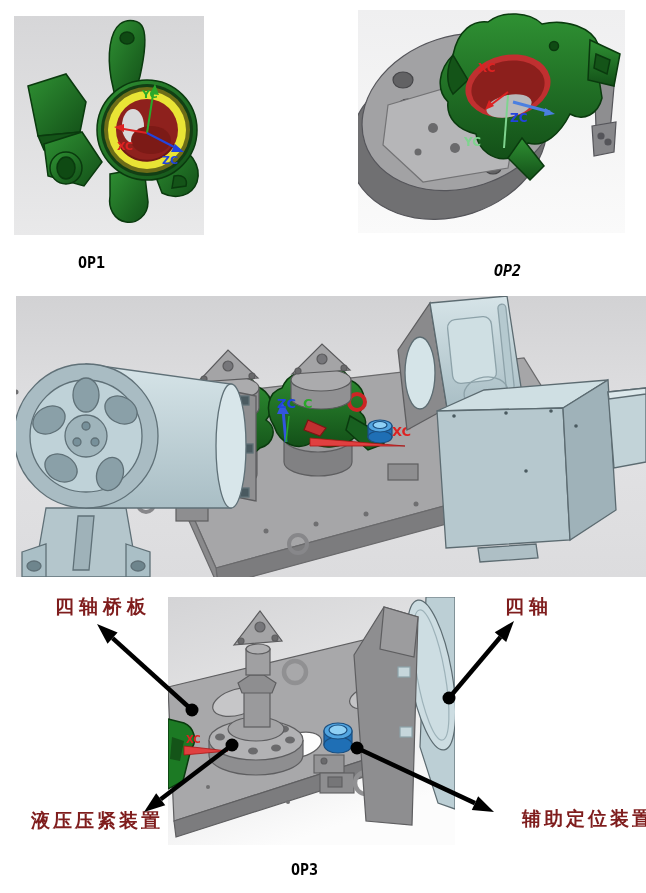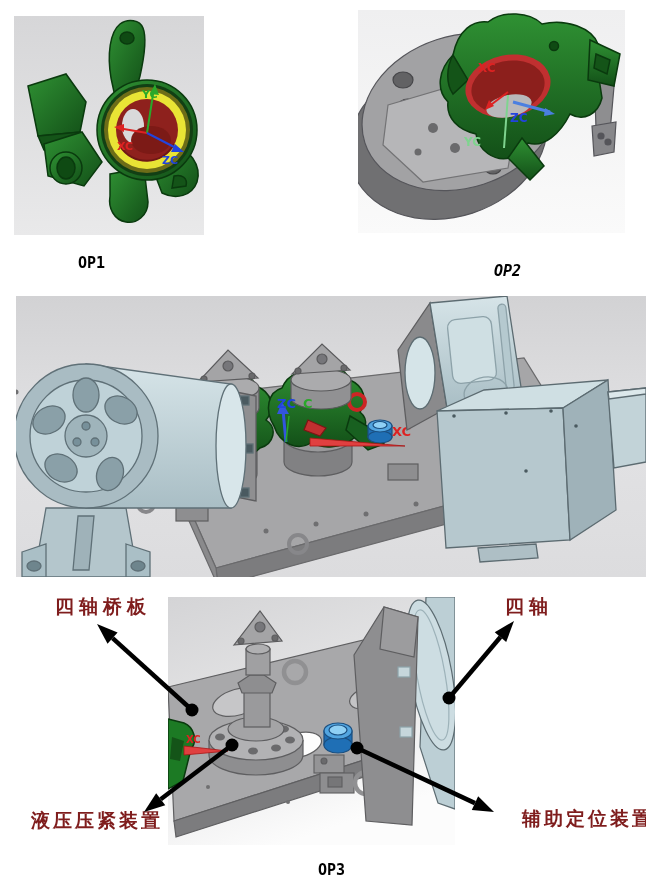--- a/index.html
+++ b/index.html
@@ -382,21 +382,21 @@
     <text x="18" y="146" fill="#dd2222" font-size="10">XC</text>
   </g>
 </svg>
 </figure>
 
 <div class="callout ls5" style="left:55px;top:597px;">四轴桥板</div>
 <div class="callout ls5" style="left:505px;top:597px;">四轴</div>
 <div class="callout ls3" style="left:31px;top:811px;">液压压紧装置</div>
 <div class="callout ls3" style="left:504px;top:809px;margin-left:18px;">辅助定位装置</div>
 
-<div class="caption" style="left:291px;top:861px;margin-left:27px;">OP3</div>
+<div class="caption" style="left:291px;top:861px;">OP3</div>
 
 <svg class="overlay" width="646" height="313" viewBox="0 0 646 313">
   <g>
       <line x1="192" y1="130" x2="112.56836838425073" y2="58.0934703267954" stroke="#000000" stroke-width="4.5"></line>
       <circle cx="192" cy="130" r="6.5" fill="#000000"></circle>
       <polygon points="97,44 117.60175064382051,52.53333876099157 107.53498612468096,63.65360189259923" fill="#000000"></polygon>
     </g>
   <g>
       <line x1="232" y1="165" x2="160.70842367084998" y2="219.2788137960574" stroke="#000000" stroke-width="4.5"></line>
       <circle cx="232" cy="165" r="6.5" fill="#000000"></circle>

